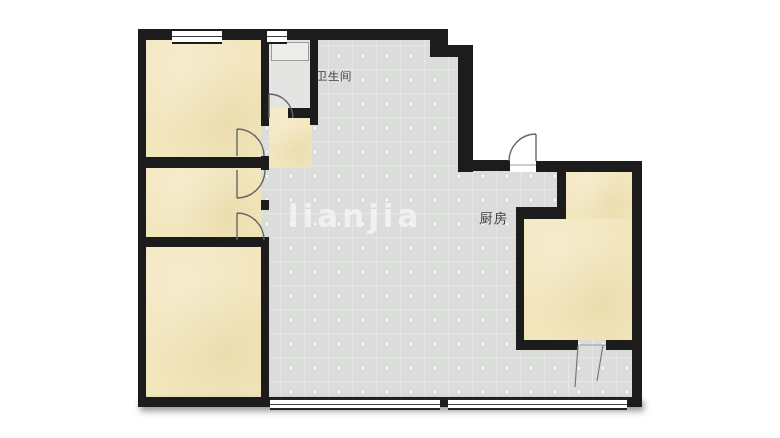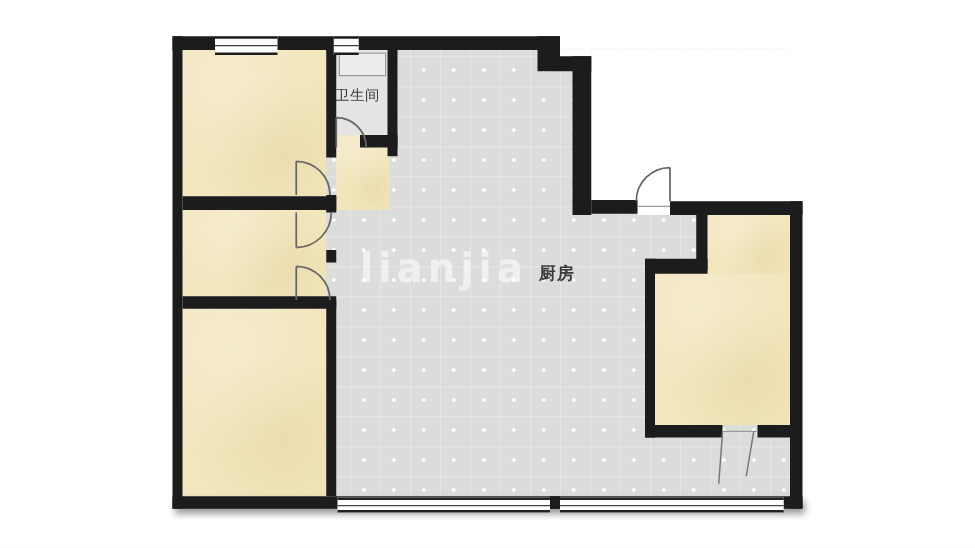--- a/index.html
+++ b/index.html
@@ -23,21 +23,21 @@
     background-image:radial-gradient(circle at 30% 20%, rgba(255,255,255,.25), transparent 60%),
                      radial-gradient(circle at 70% 70%, rgba(214,193,130,.25), transparent 55%);
   }
   .bathfloor{background:#e4e4e2;}
   .white{background:#ffffff;}
   .wall{background:#1c1c1c;}
   .win{background:#ffffff;border-top:2px solid #1c1c1c;border-bottom:2px solid #1c1c1c;}
   .win .mid{position:absolute;left:0;top:50%;width:100%;height:1px;margin-top:-0.5px;background:#3a3a3a;}
   .win2{background:#fff;border-top:2px solid #222;border-bottom:2px solid #222;}
   .win2 .mid{position:absolute;left:0;top:50%;width:100%;height:1px;margin-top:-0.5px;background:#444;}
-  .label{color:#3b3b3b;white-space:nowrap;}
+  .label{color:#3b3b3b;white-space:nowrap;margin-left:48px;}
   #watermark{
     color:rgba(255,255,255,0.55);
     font-size:31px;font-weight:bold;letter-spacing:4px;
     text-transform:lowercase;transform:scaleY(1.05);
   }
   #bottom-shadow{box-shadow:2px 4px 6px rgba(70,62,55,.55);}
   .counter{background:#ededeb;border:1px solid #9a9a98;}
 </style>
 </head>
 <body>
@@ -108,15 +108,15 @@
     <path d="M237,170 L237,198 M237,198 A28,28 0 0 0 265,170"></path>
     <path d="M237,213 L237,240 M237,213 A27,27 0 0 1 264,240"></path>
     <path d="M269,94 L269,118 M269,94 A24,24 0 0 1 293,118"></path>
     <path d="M536,134 L536,161 M536,134 A27,27 0 0 0 509,161"></path>
     <path stroke="#9a9a9a" stroke-width="1" d="M510,165 L536,165"></path>
     <path stroke="#9a9a9a" stroke-width="1" d="M578,345 L606,345"></path>
     <path stroke="#777" stroke-width="1.2" d="M578,346 L575,387 M603,345 L597,381"></path>
   </svg>
 
   <div class="abs label" style="left:268px;top:69px;font-size:11.5px;letter-spacing:0.5px;">卫生间</div>
-  <div class="abs label" style="left:431px;top:210px;font-size:13.5px;letter-spacing:1px;font-weight:bold;">厨房</div>
+  <div class="abs label" style="left:431px;top:210px;font-size:13.5px;letter-spacing:1px;">厨房</div>
 
 </div>
 
 </body></html>

